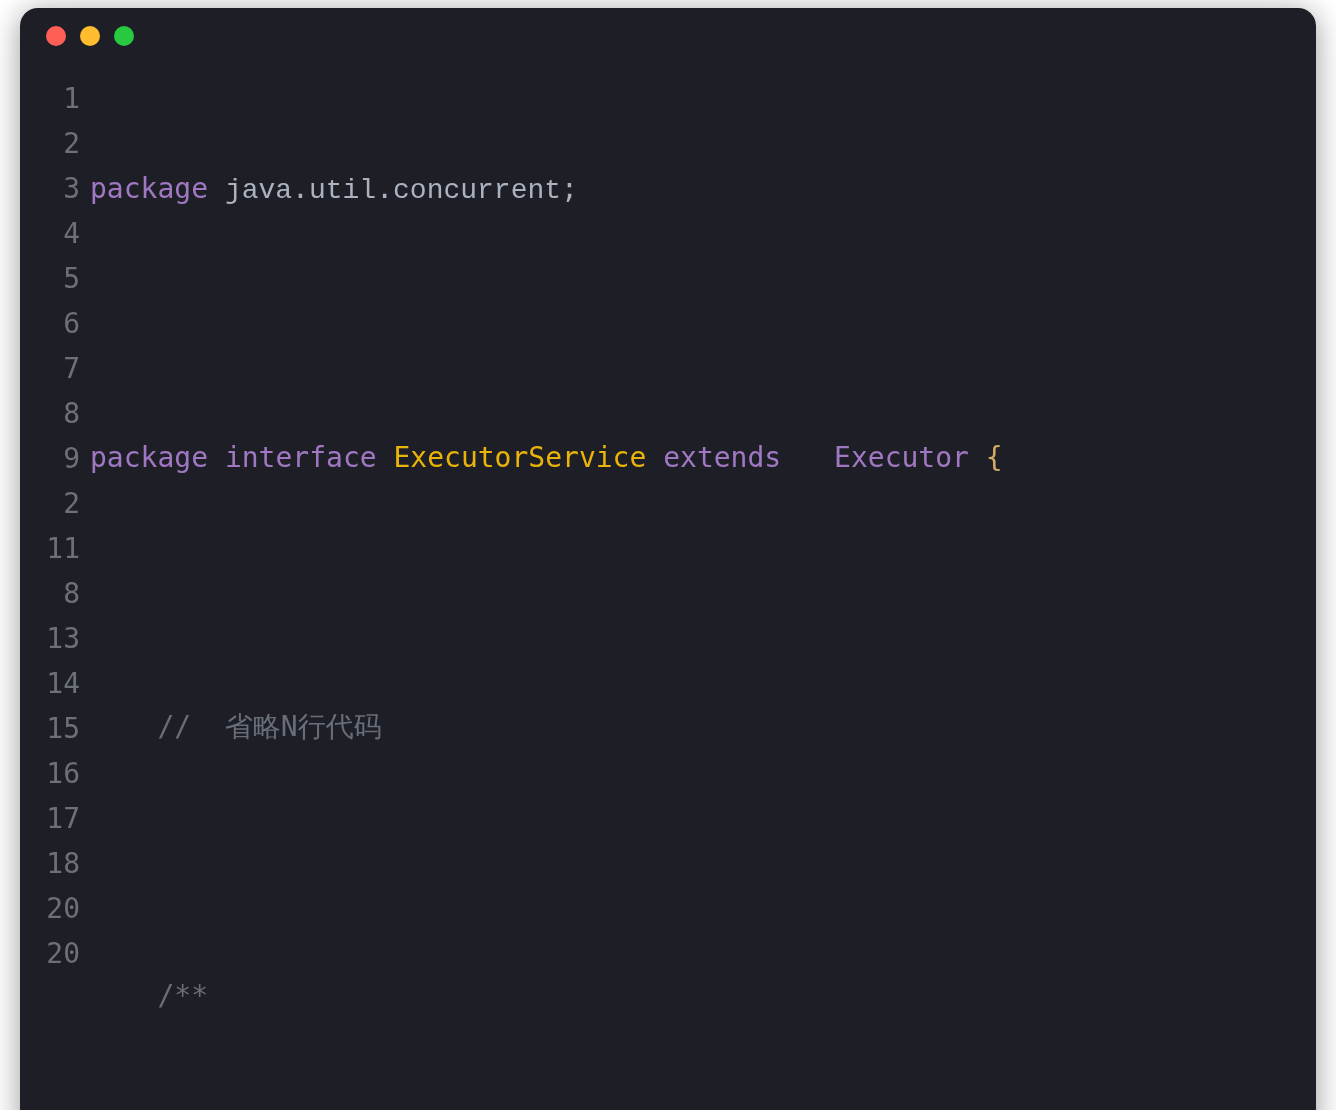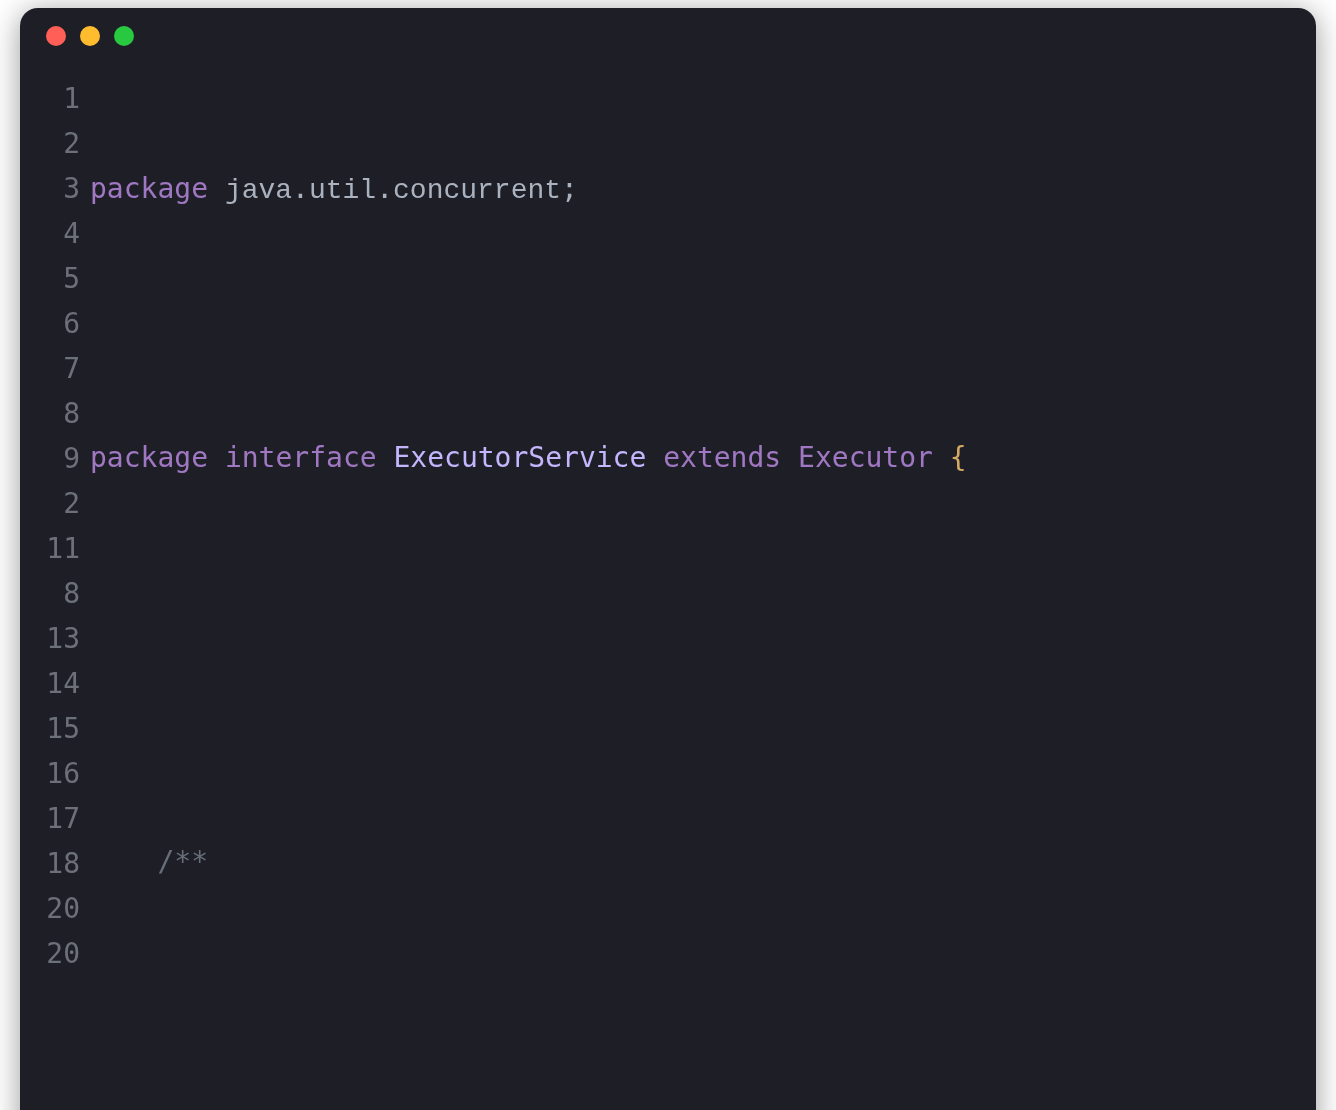--- a/index.html
+++ b/index.html
@@ -55,22 +55,22 @@
     padding-left: 8px;
     color: #abb2bf;
     white-space: pre;
   }
   .code div {
     height: 45px;
     line-height: 45px;
   }
   .tok-keyword    { color: #a077c2; }  
   .tok-ns         { color: #abb2bf; font-family: Liberation Mono, monospace; }  
-  .tok-type       { color: #c4b5fd; }  
-  .tok-type2      { color: #a077c2; }  
+  .tok-type       { color: #eab308; }  
+  .tok-type2      { color: #a077c2; margin-left: 36px; }  
   .tok-punc       { color: #abb2bf; }
   .tok-brace      { color: #d3a964; }  
   .tok-comment    { color: #676e79; font-style: normal; }
 </style>
 </head>
 <body>
 
 <div class="window">
   <div class="titlebar">
     <div class="dot red"></div>
@@ -100,20 +100,21 @@
       <div>18</div>
       <div>20</div>
       <div>20</div>
     </div>
 
     <div class="code">
       <div><span class="tok-keyword">package</span> <span class="tok-ns">java</span><span class="tok-punc">.</span><span class="tok-ns">util</span><span class="tok-punc">.</span><span class="tok-ns">concurrent</span><span class="tok-punc">;</span></div>
       <div></div>
       <div><span class="tok-keyword">package</span> <span class="tok-keyword">interface</span> <span class="tok-type">ExecutorService</span> <span class="tok-keyword">extends</span> <span class="tok-type2">Executor</span> <span class="tok-brace">{</span></div>
       <div></div>
+      <div>    <span class="tok-comment">//  省略N行代码</span></div>
       <div></div>
       <div>    <span class="tok-comment">/**</span></div>
       <div>    </div>
       
       
       
       
       
       
       

